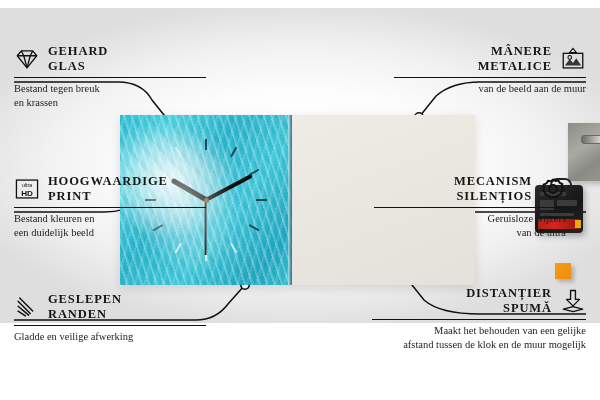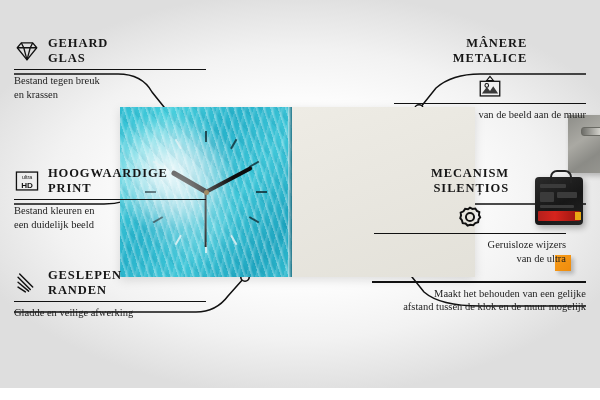--- a/index.html
+++ b/index.html
@@ -2,23 +2,24 @@
 <html><head>
 <meta charset="utf-8">
 <style>
   html,body{margin:0;padding:0;}
   body{
     width:600px;height:400px;overflow:hidden;
     font-family:"Liberation Serif",serif;
     background:#ffffff;
   }
   #stage{
-    position:relative;width:600px;height:388px;
+    position:relative;width:600px;height:315px;
     background:
       radial-gradient(ellipse 58% 52% at 50% 50%, #ffffff 0%, #fdfdfd 45%, #f2f2f2 72%, #e4e4e4 92%, #dedede 100%);
+    margin-top: 8px;
   }
   
   .photo{
     position:absolute;left:120px;top:107px;width:355px;height:170px;
     box-shadow:0 3px 10px rgba(0,0,0,.13);
     background:#eceae3;
   }
   .photo-left{
     position:absolute;left:0;top:0;width:172px;height:100%;
     background:
@@ -87,33 +88,33 @@
   }
   .battery-tip{position:absolute;right:-1px;top:1px;width:6px;height:8px;background:#e8a713;}
   .spacer{
     position:absolute;left:263px;top:148px;width:16px;height:16px;
     background:linear-gradient(135deg,#f79c1a,#ef8c0c);
     box-shadow:3px 3px 4px rgba(0,0,0,.22);
   }
   
   .feat{position:absolute;width:192px;}
   .feat .head{display:flex;align-items:center;gap:8px;}
-  .feat.right .head{flex-direction:column;justify-content:flex-end;}
+  .feat.right .head{flex-direction:row;justify-content:flex-end;}
   .title{
     font-size:12.5px;letter-spacing:.9px;color:#161616;font-weight:bold;
     line-height:1.18;text-transform:uppercase;
   }
   .rule{height:1.6px;background:#111;margin:3px 0 4px;}
   .desc{font-size:10.5px;color:#1d1d1d;line-height:1.3;}
   .feat.right .title,.feat.right .desc{text-align:right;}
   .ico{width:26px;height:26px;flex:0 0 26px;display:block;}
   
   #f-glass{left:14px;top:36px;}
   #f-print{left:14px;top:166px;}
-  #f-edges{left:14px;top:268px;}
+  #f-edges{left:14px;top:284px;}
   #f-hooks{left:394px;top:36px;}
   #f-mech{left:374px;top:166px;}
   #f-spacer{left:372px;top:278px;width:214px;}
   svg.conn{position:absolute;left:0;top:0;width:600px;height:400px;pointer-events:none;}
 </style>
 </head>
 <body>
 
 <div id="stage">
 
@@ -269,20 +270,30 @@
       </svg>
     </div>
     <div class="rule"></div>
     <div class="desc">
       <div>Geruisloze wijzers</div>
       <div>van de ultra</div>
     </div>
   </div>
 
   <div class="feat right" id="f-spacer">
+    <div class="head">
+      <div class="title">
+        <div>DISTANȚIER</div>
+        <div>SPUMĂ</div>
+      </div>
+      <svg class="ico" viewBox="0 0 32 32">
+        <path d="M13 3 H19 V14 H24 L16 22 L8 14 H13 Z" fill="none" stroke="#111" stroke-width="1.7" stroke-linejoin="round"></path>
+        <path d="M16 23 L28 26 L16 29 L4 26 Z" fill="none" stroke="#111" stroke-width="1.5" stroke-linejoin="round"></path>
+      </svg>
+    </div>
     <div class="rule"></div>
     <div class="desc">
       <div>Maakt het behouden van een gelijke</div>
       <div>afstand tussen de klok en de muur mogelijk</div>
     </div>
   </div>
 
 </div>
 
 </body></html>

